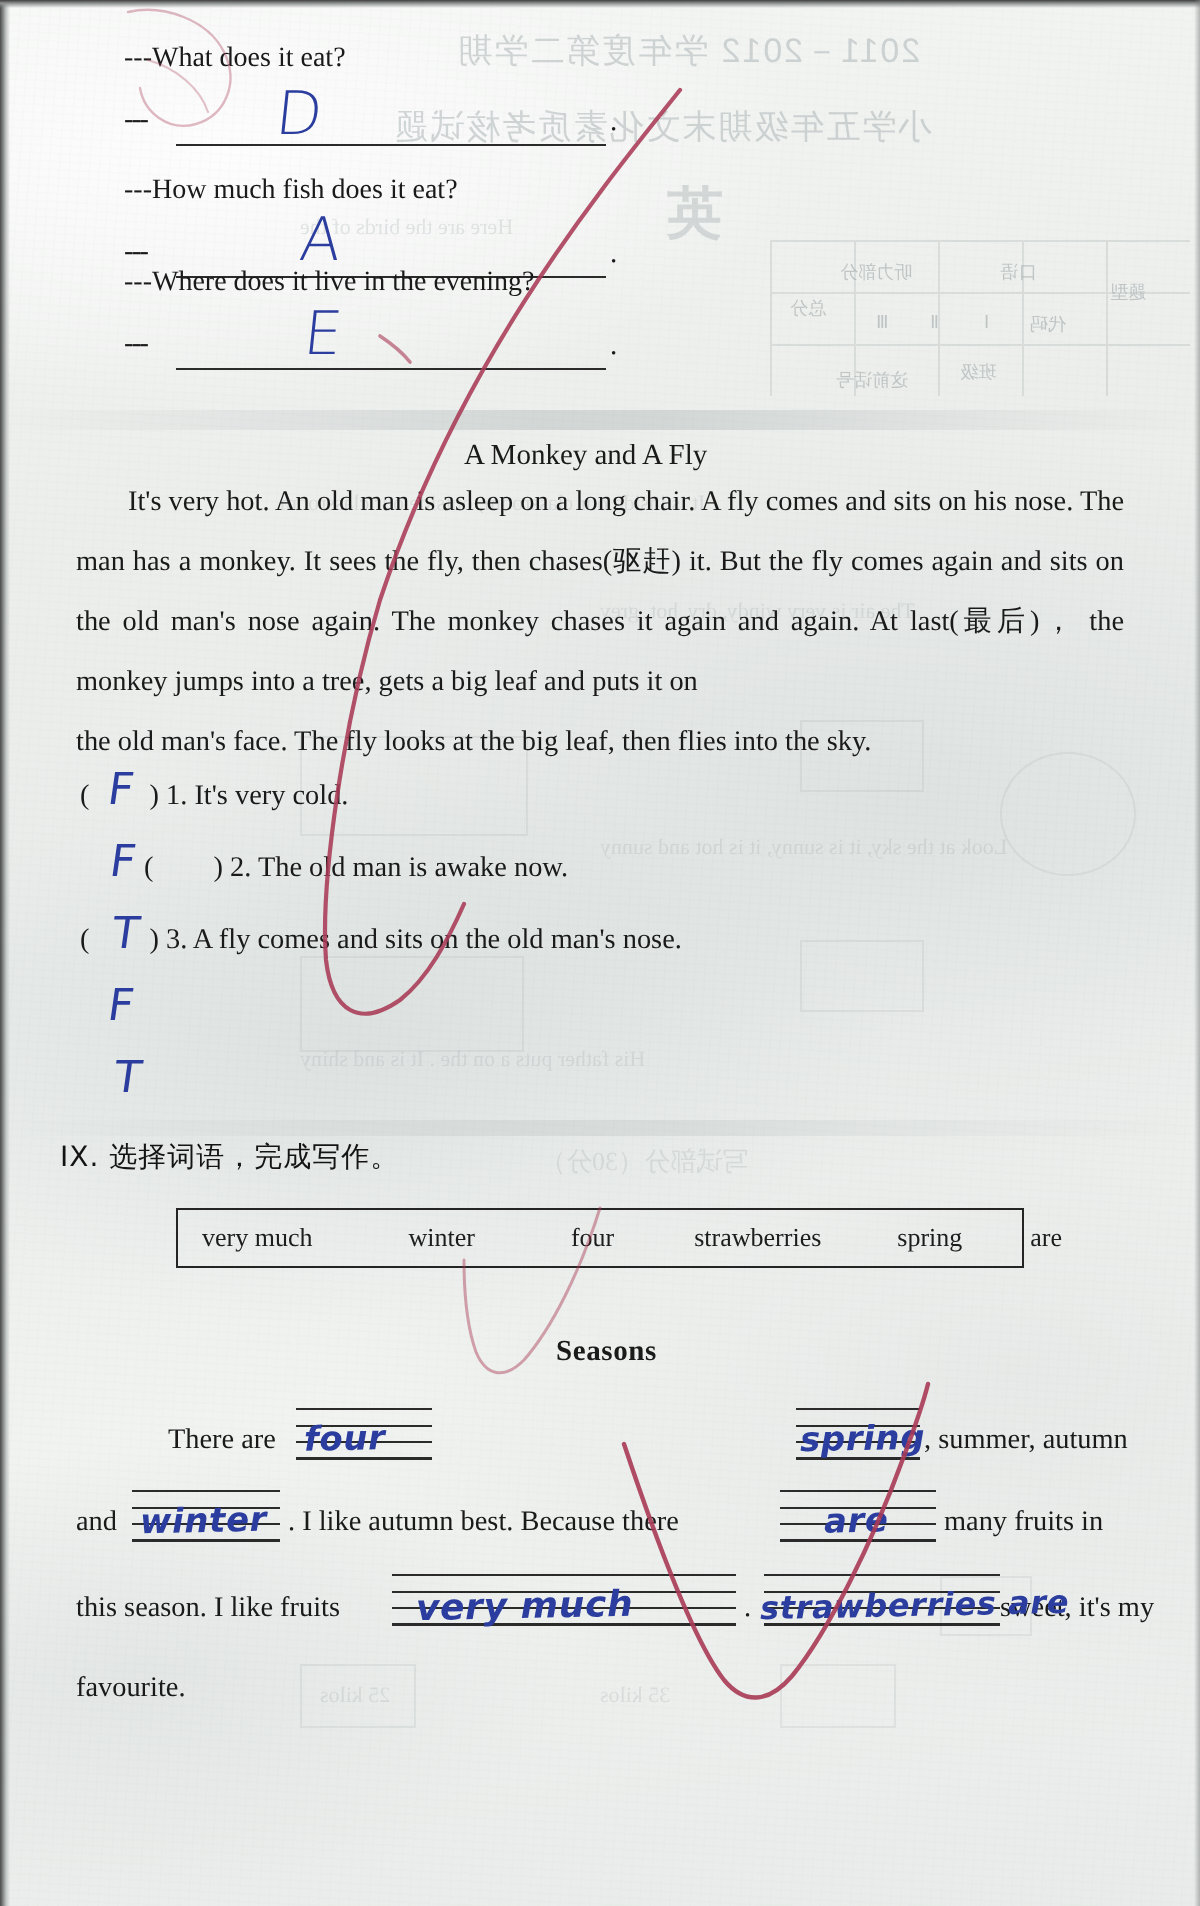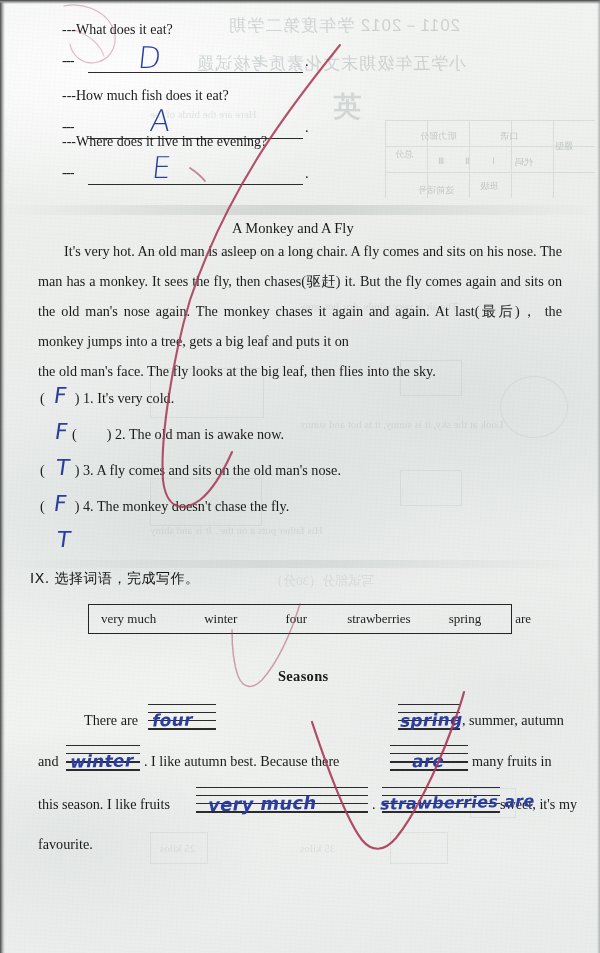--- a/index.html
+++ b/index.html
@@ -324,25 +324,20 @@
     <div class="tf-item" style="left:40px;top:426px;margin-left:32px;">
       (<span style="display:inline-block;width:30px;"></span>)
       <span>2.</span>
       <span>The old man is awake now.</span>
     </div>
     <div class="tf-item" style="left:40px;top:462px;">
       (<span style="display:inline-block;width:30px;"></span>)
       <span>3.</span>
       <span>A fly comes and sits on the old man's nose.</span>
     </div>
-    <div class="tf-item" style="left:40px;top:498px;">
-      (<span style="display:inline-block;width:30px;"></span>)
-      <span>4.</span>
-      <span>The monkey doesn't chase the fly.</span>
-    </div>
 
     <div class="section-head" style="left:30px;top:570px;">IX. 选择词语，完成写作。</div>
 
     <div class="wordbank">
       <span style="margin-left:12px;">very much</span>
       <span style="margin-left:48px;">winter</span>
       <span style="margin-left:48px;">four</span>
       <span style="margin-left:40px;">strawberries</span>
       <span style="margin-left:38px;">spring</span>
       <span style="margin-left:34px;">are</span>

